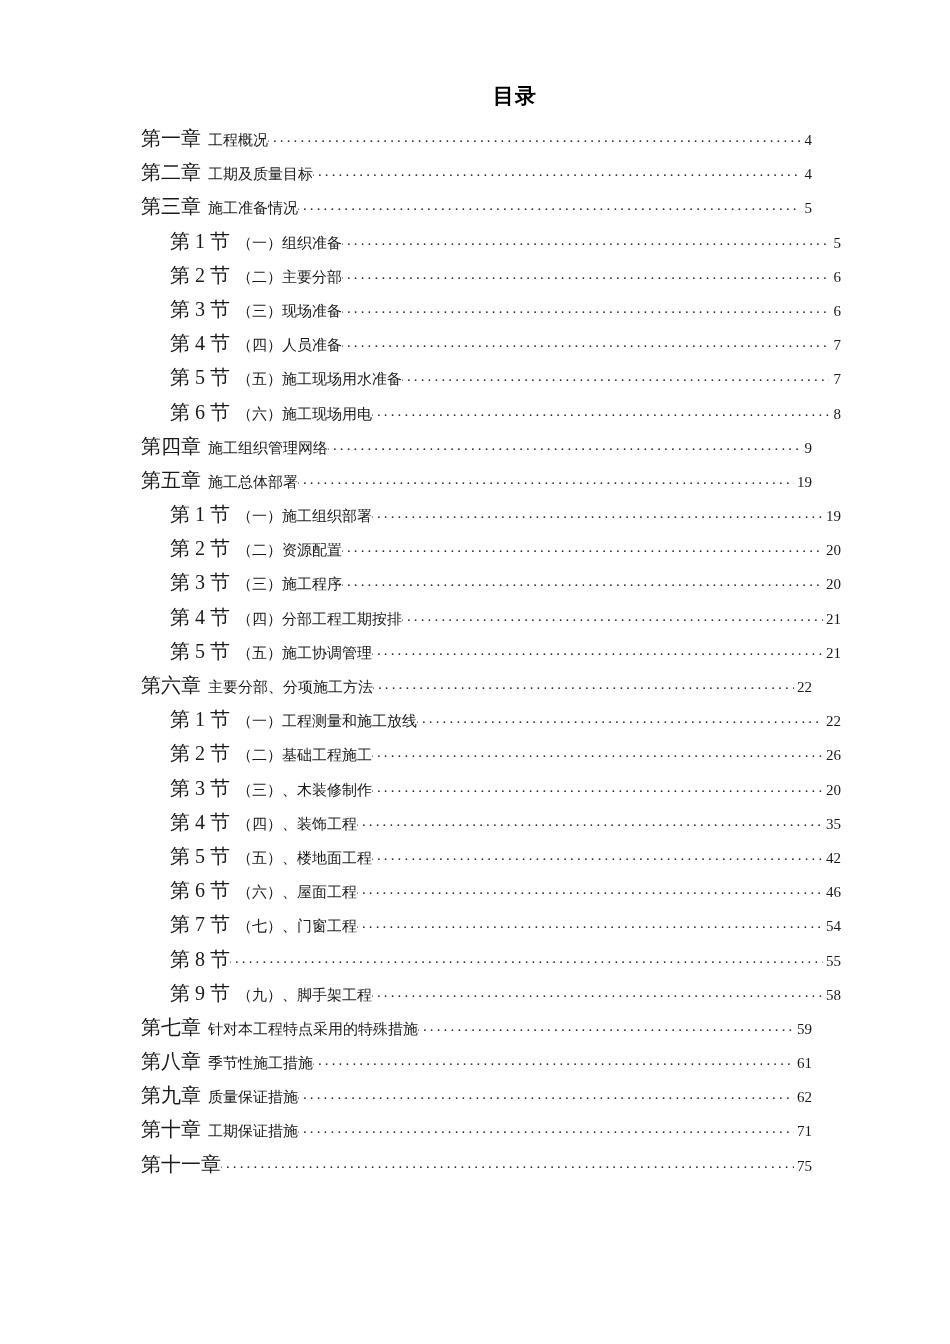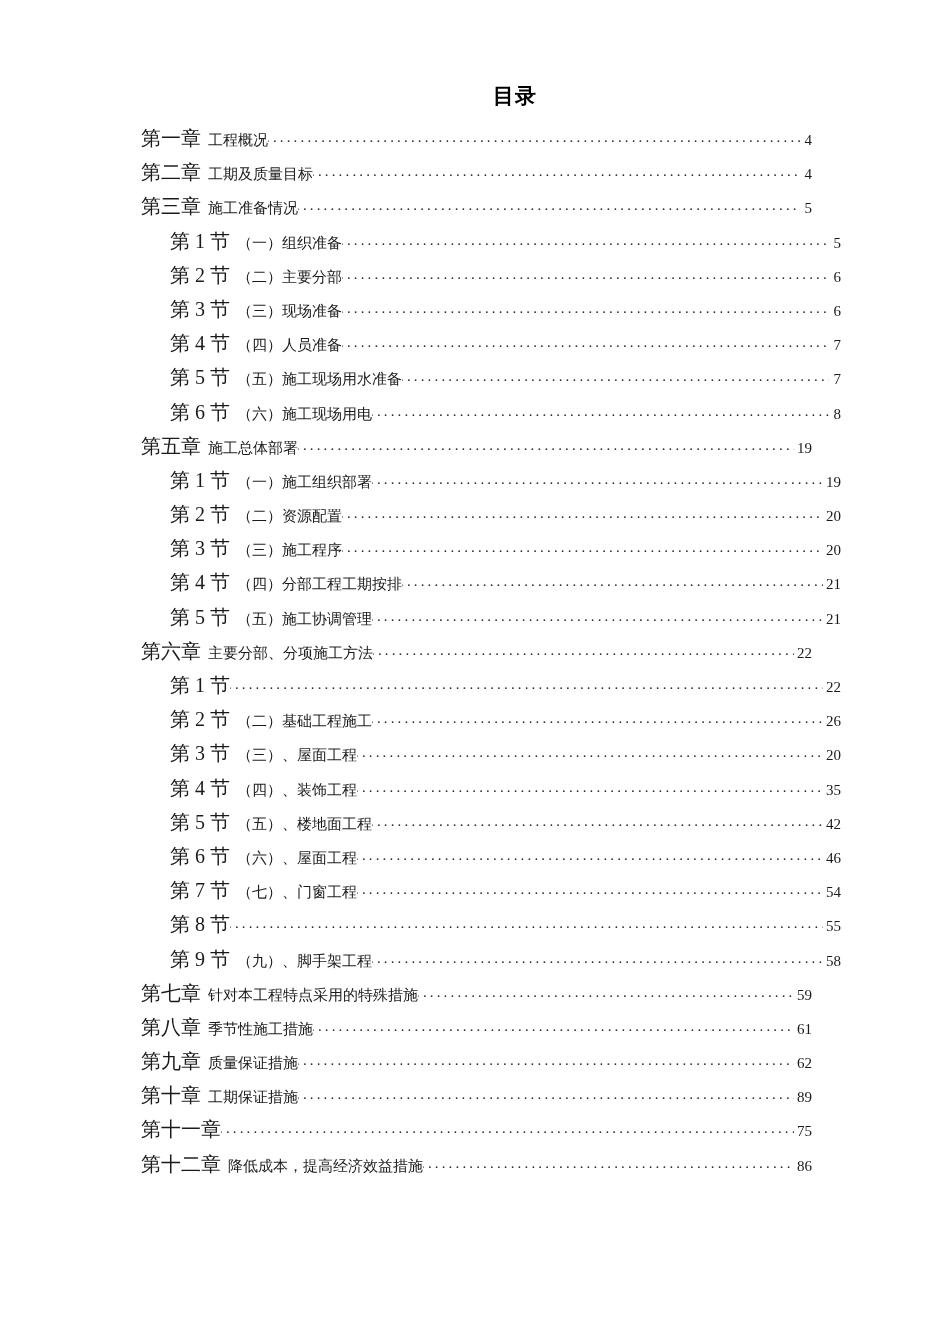--- a/index.html
+++ b/index.html
@@ -158,20 +158,26 @@
         <span class="leader"></span>
         <span class="entry-page">7</span>
       </div>
       <div class="toc-entry level-2">
         <span class="entry-label">第 6 节</span>
         <span class="entry-text">（六）施工现场用电</span>
         <span class="leader"></span>
         <span class="entry-page">8</span>
       </div>
       <div class="toc-entry level-1">
+        <span class="entry-label">第四章</span>
+        <span class="entry-text">施工组织管理网络</span>
+        <span class="leader"></span>
+        <span class="entry-page">9</span>
+      </div>
+      <div class="toc-entry level-1">
         <span class="entry-label">第五章</span>
         <span class="entry-text">施工总体部署</span>
         <span class="leader"></span>
         <span class="entry-page">19</span>
       </div>
       <div class="toc-entry level-2">
         <span class="entry-label">第 1 节</span>
         <span class="entry-text">（一）施工组织部署</span>
         <span class="leader"></span>
         <span class="entry-page">19</span>
@@ -201,32 +207,33 @@
         <span class="entry-page">21</span>
       </div>
       <div class="toc-entry level-1">
         <span class="entry-label">第六章</span>
         <span class="entry-text">主要分部、分项施工方法</span>
         <span class="leader"></span>
         <span class="entry-page">22</span>
       </div>
       <div class="toc-entry level-2">
         <span class="entry-label">第 1 节</span>
+        <span class="entry-text">（一）工程测量和施工放线</span>
         <span class="leader"></span>
         <span class="entry-page">22</span>
       </div>
       <div class="toc-entry level-2">
         <span class="entry-label">第 2 节</span>
         <span class="entry-text">（二）基础工程施工</span>
         <span class="leader"></span>
         <span class="entry-page">26</span>
       </div>
       <div class="toc-entry level-2">
         <span class="entry-label">第 3 节</span>
-        <span class="entry-text">（三）、屋面工程</span>
+        <span class="entry-text">（三）、木装修制作</span>
         <span class="leader"></span>
         <span class="entry-page">20</span>
       </div>
       <div class="toc-entry level-2">
         <span class="entry-label">第 4 节</span>
         <span class="entry-text">（四）、装饰工程</span>
         <span class="leader"></span>
         <span class="entry-page">35</span>
       </div>
       <div class="toc-entry level-2">
@@ -273,28 +280,22 @@
       <div class="toc-entry level-1">
         <span class="entry-label">第九章</span>
         <span class="entry-text">质量保证措施</span>
         <span class="leader"></span>
         <span class="entry-page">62</span>
       </div>
       <div class="toc-entry level-1">
         <span class="entry-label">第十章</span>
         <span class="entry-text">工期保证措施</span>
         <span class="leader"></span>
-        <span class="entry-page">89</span>
+        <span class="entry-page">71</span>
       </div>
       <div class="toc-entry level-1">
         <span class="entry-label">第十一章</span>
         <span class="leader"></span>
         <span class="entry-page">75</span>
       </div>
-      <div class="toc-entry level-1">
-        <span class="entry-label">第十二章</span>
-        <span class="entry-text">降低成本，提高经济效益措施</span>
-        <span class="leader"></span>
-        <span class="entry-page">86</span>
-      </div>
     </div>
 
 </div>
 
 </body></html>

